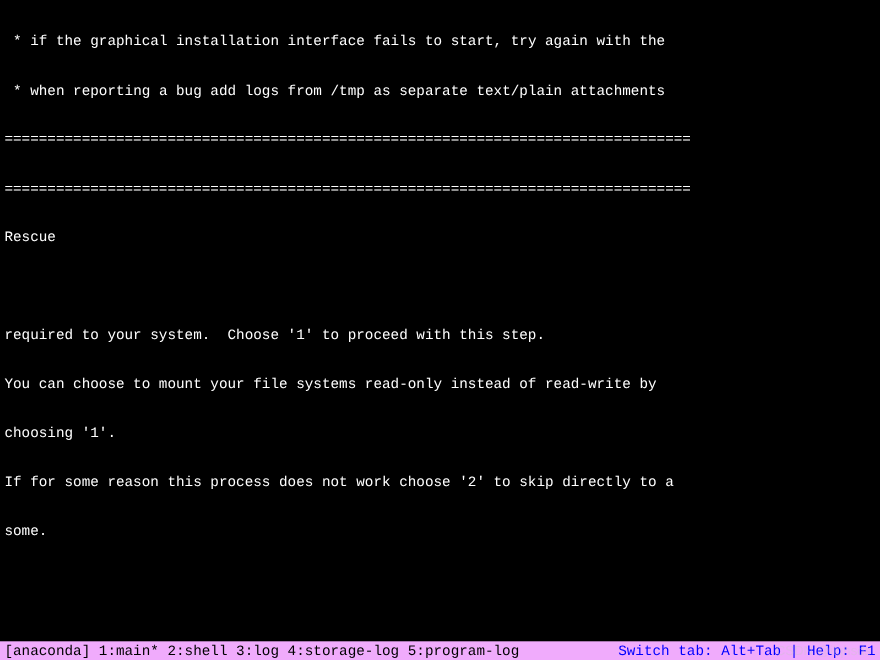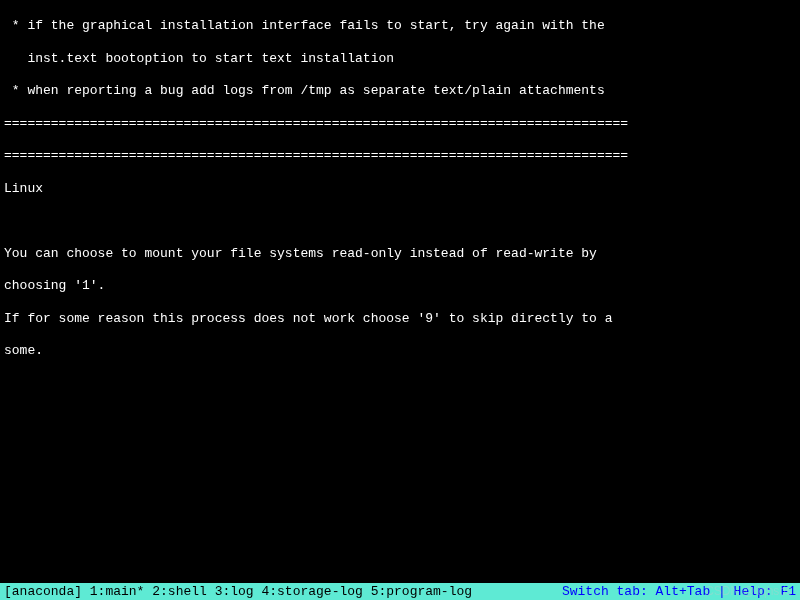--- a/index.html
+++ b/index.html
@@ -17,27 +17,28 @@
       height: 600px;
       overflow: hidden;
       position: relative;
     }
     .terminal {
       padding: 2px 4px;
       white-space: pre-wrap;
     }
     .line {
       min-height: 16px;
+      margin-top: 12px;
     }
     .status-bar {
       position: absolute;
       bottom: 0;
       left: 0;
       width: 100%;
-      background: #5eead4;
+      background: #f0abfc;
       color: #000;
       font-family: 'Courier New', monospace;
       font-size: 13px;
       display: flex;
       padding: 1px 4px;
       height: 17px;
       line-height: 15px;
     }
     .status-left {
       flex: 1;
@@ -53,29 +54,29 @@
       font-size: 12px;
       font-family: Liberation Sans, sans-serif;
       z-index: 10;
     }
   </style>
 </head>
 <body>
 
 <div class="terminal">
 <div class="line"> * if the graphical installation interface fails to start, try again with the</div>
-<div class="line">   inst.text bootoption to start text installation</div>
 <div class="line"> * when reporting a bug add logs from /tmp as separate text/plain attachments</div>
 <div class="line">================================================================================</div>
 <div class="line">================================================================================</div>
-<div class="line">Linux</div>
+<div class="line">Rescue</div>
 <div class="line">&nbsp;</div>
+<div class="line">required to your system.  Choose '1' to proceed with this step.</div>
 <div class="line">You can choose to mount your file systems read-only instead of read-write by</div>
 <div class="line">choosing '1'.</div>
-<div class="line">If for some reason this process does not work choose '9' to skip directly to a</div>
+<div class="line">If for some reason this process does not work choose '2' to skip directly to a</div>
 <div class="line">some.</div>
 <div class="line">&nbsp;</div>
 <div class="line">&nbsp;</div>
 
 
 
 
 
 
 

